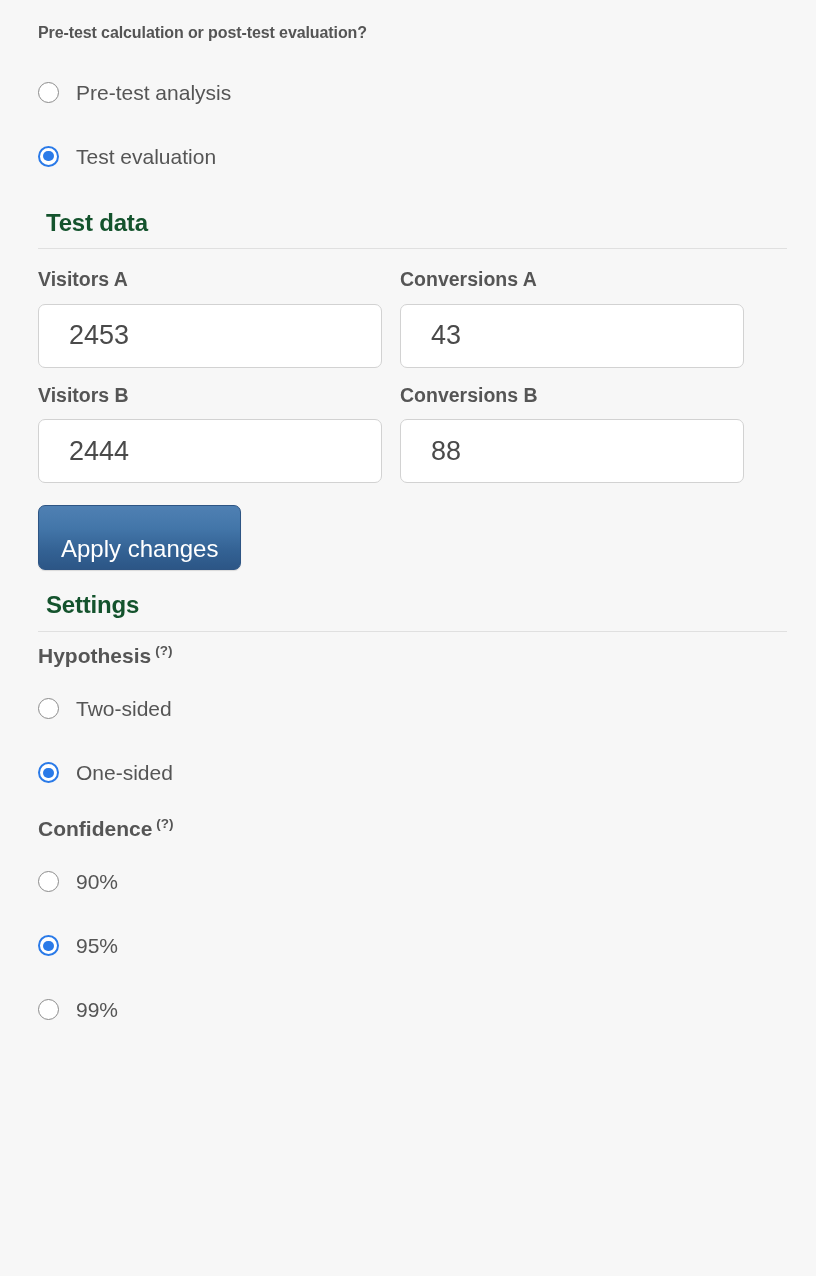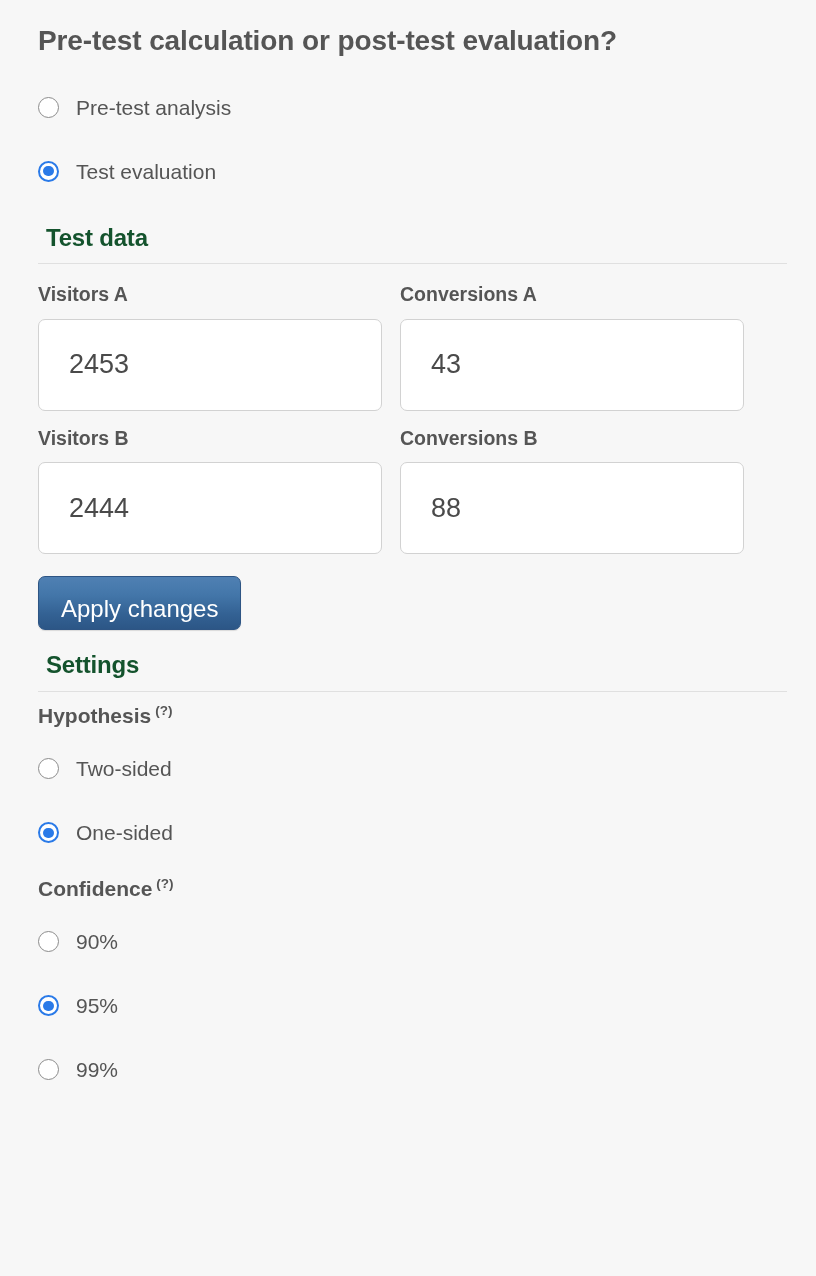--- a/index.html
+++ b/index.html
@@ -19,21 +19,21 @@
     width: 816px;
     height: 1276px;
     box-sizing: border-box;
     padding: 0 29px 0 38px;
   }
 
   
   .prompt-heading {
     margin: 0;
     padding-top: 23px;
-    font-size: 28px;
+    font-size: 16px;
     font-weight: bold;
     color: #555555;
     letter-spacing: -0.1px;
     line-height: 1.25;
   }
 
   
   .radio-group {
     margin: 0;
     padding: 0;
@@ -122,38 +122,38 @@
   .field-grid > .field.row2 {
     margin-top: 0;
   }
   .field.row2 {
     margin-top: 33px;
   }
   .text-input {
     display: block;
     box-sizing: border-box;
     width: 344px;
-    height: 92px;
+    height: 64px;
     background: #ffffff;
     border: 1px solid #d2d2d2;
     border-radius: 7px;
     padding: 0 0 0 30px;
     font-family: "Liberation Sans", sans-serif;
     font-size: 27px;
     color: #4a4a4a;
     outline: none;
   }
 
   
   .btn-row { margin-top: 22px; }
   .btn-primary {
     display: inline-block;
     box-sizing: border-box;
-    height: 54px;
-    padding: 0 22px;
+    height: 65px;
+    padding: 11px 22px;
     border: 1px solid #2c5party;
     border: 1px solid #2e5584;
     border-radius: 7px;
     background: linear-gradient(to bottom, #4f80b3 0%, #4376a9 35%, #336193 72%, #2c5686 100%);
     color: #ffffff;
     font-family: "Liberation Sans", sans-serif;
     font-size: 24px;
     font-weight: normal;
     line-height: 63px;
     cursor: pointer;

